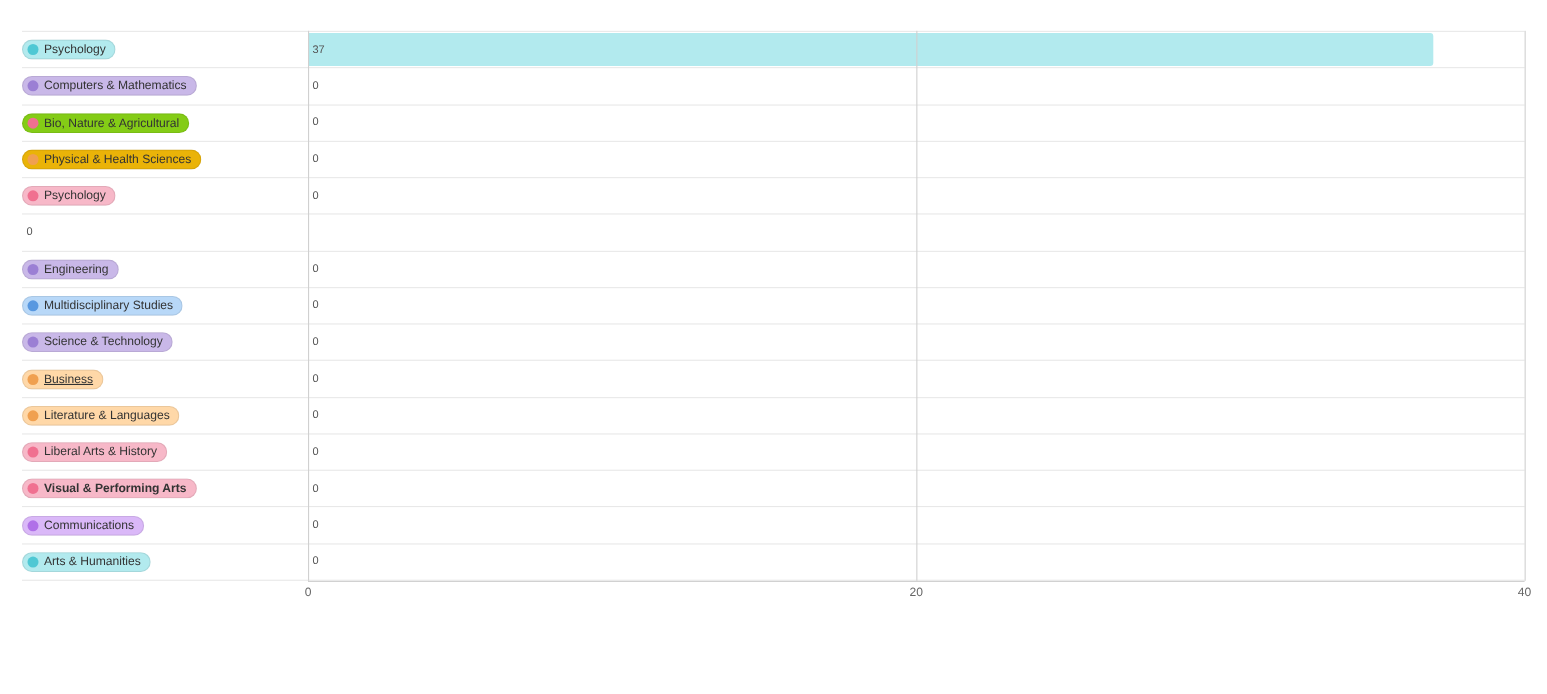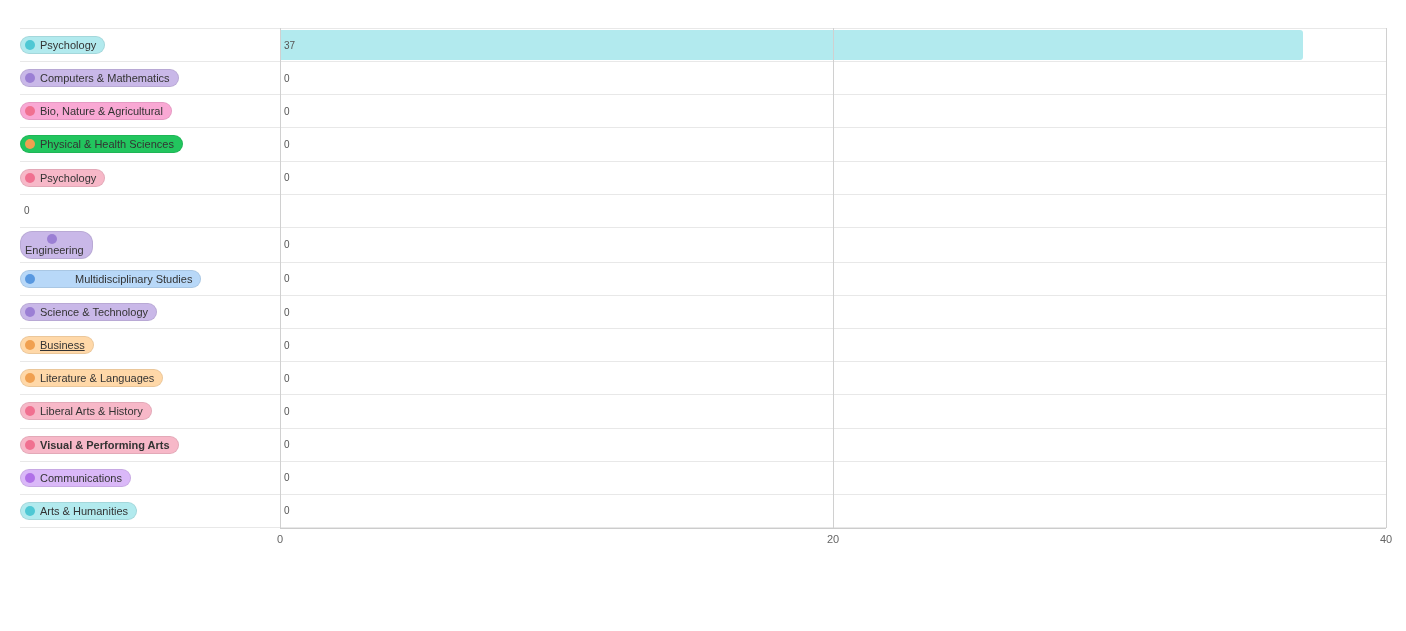--- a/index.html
+++ b/index.html
@@ -148,34 +148,34 @@
             </div>
           </div>
           <div class="bar-graph-area">
             <div class="bar-fill" style="width: 0%; background: rgb(201, 184, 232); min-width: 0px;">
               <span class="bar-value">0</span>
             </div>
           </div>
         </div>
         <div class="bar-row">
           <div class="bar-label-container">
-            <div class="bar-label-pill" style="background: #f9a8d4;">
+            <div class="bar-label-pill" style="background: #84cc16;">
               <div class="pill-dot" style="background: rgb(240, 112, 144);"></div>
               <span>Bio, Nature &amp; Agricultural</span>
             </div>
           </div>
           <div class="bar-graph-area">
             <div class="bar-fill" style="width: 0%; background: rgb(247, 184, 200); min-width: 0px;">
               <span class="bar-value">0</span>
             </div>
           </div>
         </div>
         <div class="bar-row">
           <div class="bar-label-container">
-            <div class="bar-label-pill" style="background: #22c55e; align-items: center;">
+            <div class="bar-label-pill" style="background: #eab308; align-items: center;">
               <div class="pill-dot" style="background: rgb(240, 160, 80);"></div>
               <span>Physical &amp; Health Sciences</span>
             </div>
           </div>
           <div class="bar-graph-area">
             <div class="bar-fill" style="width: 0%; background: rgb(255, 216, 168); min-width: 0px;">
               <span class="bar-value">0</span>
             </div>
           </div>
         </div>
@@ -194,34 +194,34 @@
         </div>
         <div class="bar-row">
           <div class="bar-graph-area">
             <div class="bar-fill" style="width: 0%; background: rgb(201, 184, 232); min-width: 0px;">
               <span class="bar-value">0</span>
             </div>
           </div>
         </div>
         <div class="bar-row">
           <div class="bar-label-container">
-            <div class="bar-label-pill" style="background: rgb(201, 184, 232); flex-direction: column;">
+            <div class="bar-label-pill" style="background: rgb(201, 184, 232);">
               <div class="pill-dot" style="background: rgb(155, 127, 212);"></div>
               <span>Engineering</span>
             </div>
           </div>
           <div class="bar-graph-area">
             <div class="bar-fill" style="width: 0%; background: rgb(201, 184, 232); min-width: 0px;">
               <span class="bar-value">0</span>
             </div>
           </div>
         </div>
         <div class="bar-row">
           <div class="bar-label-container">
-            <div class="bar-label-pill" style="background: rgb(184, 216, 248); gap: 35px;">
+            <div class="bar-label-pill" style="background: rgb(184, 216, 248);">
               <div class="pill-dot" style="background: rgb(88, 152, 224);"></div>
               <span>Multidisciplinary Studies</span>
             </div>
           </div>
           <div class="bar-graph-area">
             <div class="bar-fill" style="width: 0%; background: rgb(184, 216, 248); min-width: 0px;">
               <span class="bar-value">0</span>
             </div>
           </div>
         </div>

